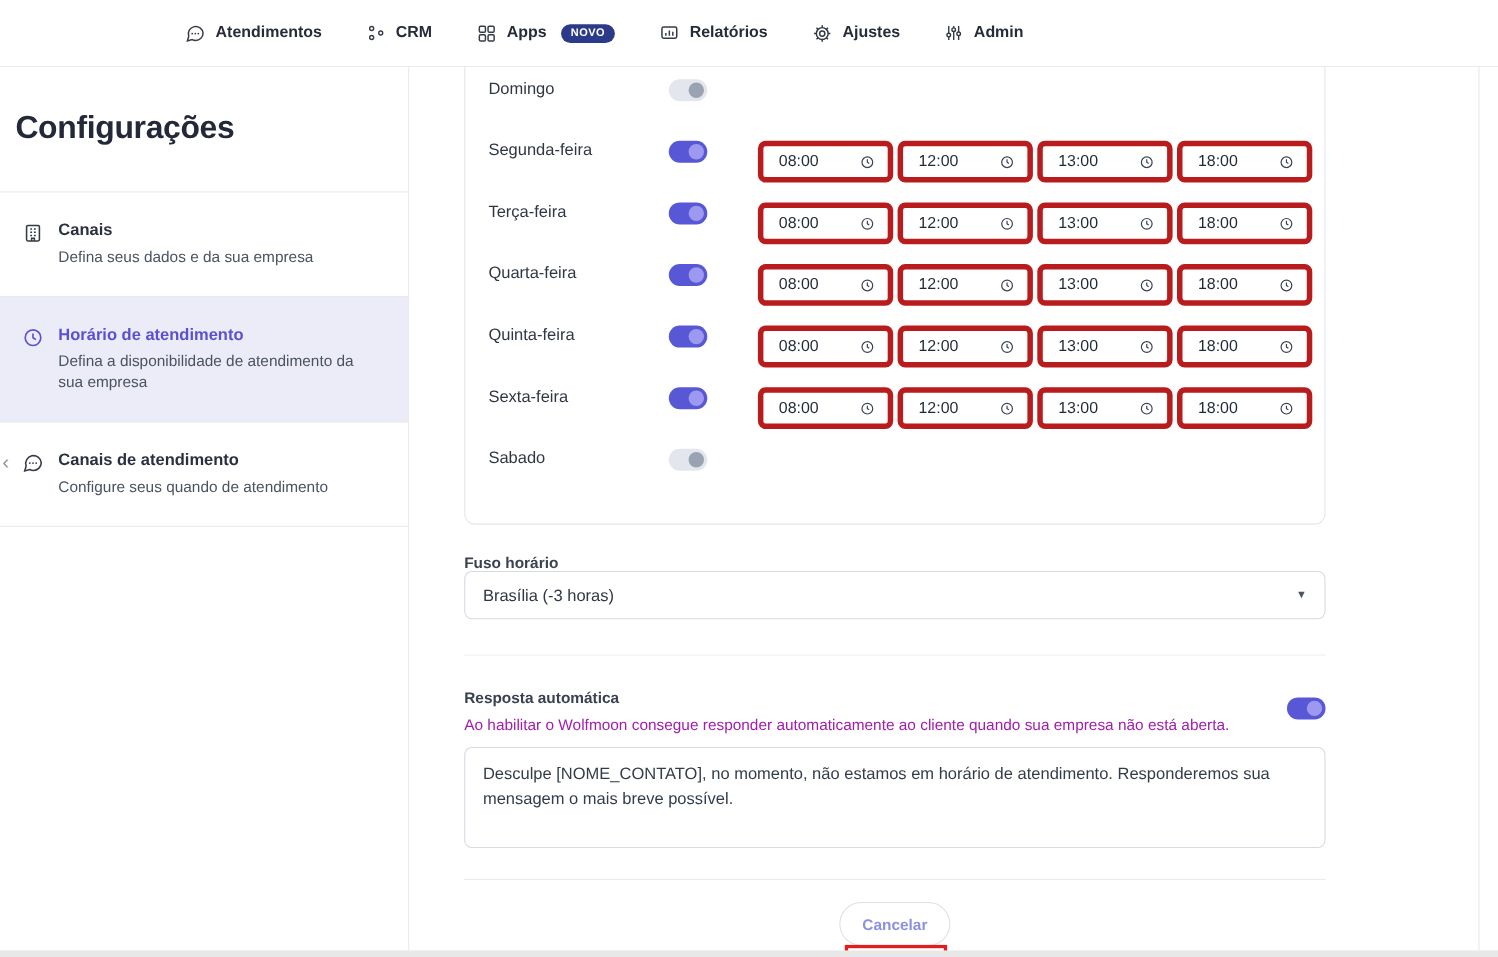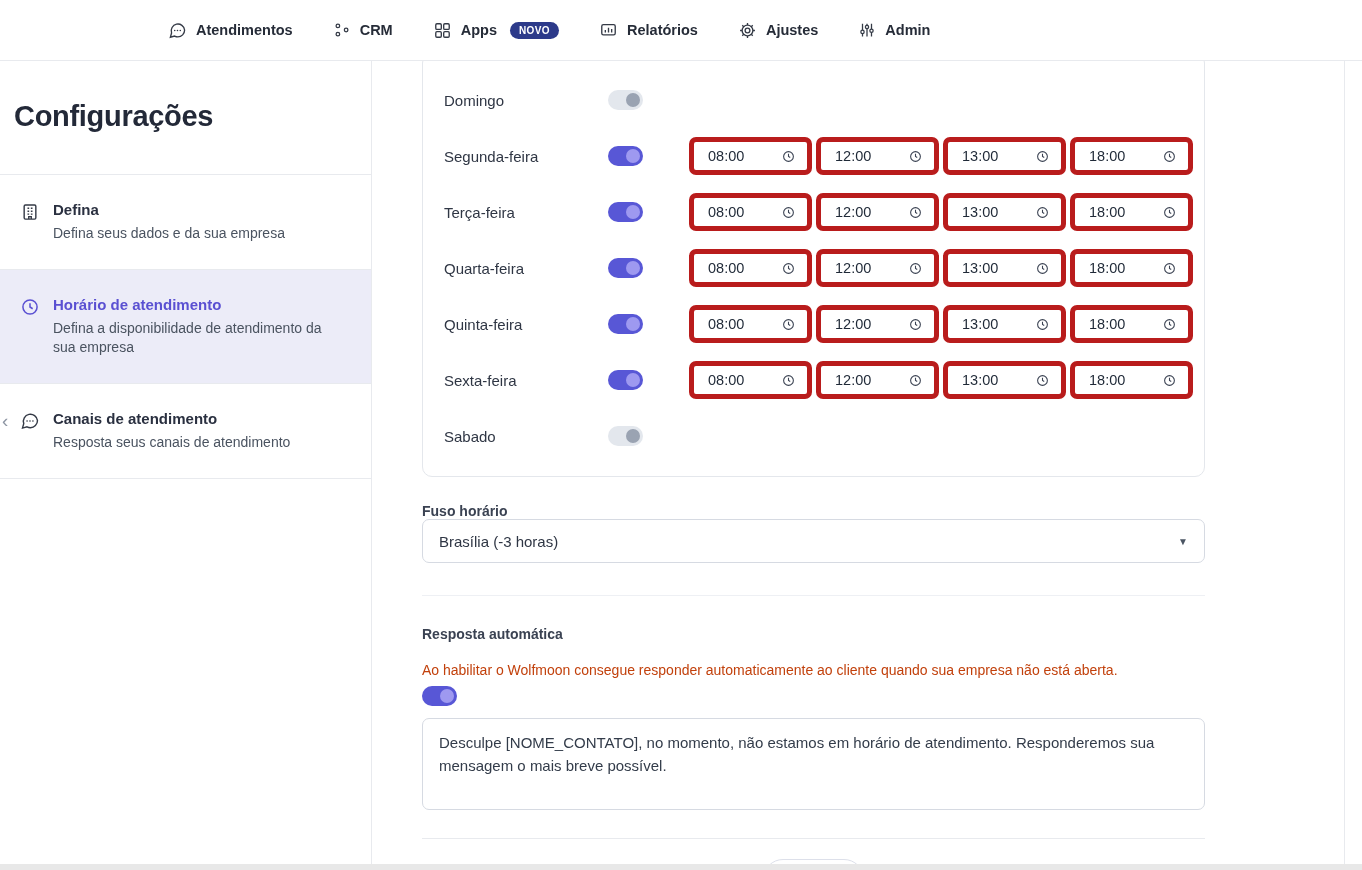--- a/index.html
+++ b/index.html
@@ -32,21 +32,21 @@
   .si-title { font-size: 15px; font-weight: 700; color: #2a3040; }
   .si-sub { font-size: 14px; color: #4a5360; margin-top: 6px; line-height: 19px; }
   .side-item.active { background: #ececf8; border-bottom: 1px solid #e8eaee; }
   .side-item.active .si-title { color: #5a50d2; }
   .collapse { position: absolute; left: 0px; top: 348px; color: #8d95a3; font-size: 19px;
               line-height: 19px; cursor: pointer; padding: 2px; }
 
   
   .schedule-card { margin-top: -8px; border: 1px solid #e4e7ec; border-radius: 10px;
                    padding: 18px 11px 12px 0; background: #fff; }
-  .sched-row { height: 56px; display: flex; align-items: center; padding-left: 21px; gap: 32px; }
+  .sched-row { height: 56px; display: flex; padding-left: 21px; gap: 32px; }
   .day { width: 132px; font-size: 15px; color: #2f3644; }
   .times { margin-left: auto; display: flex; gap: 4px; }
   .time-input { width: 123px; height: 38px; border: 5px solid #b91c1c; border-radius: 7px;
                 display: flex; align-items: center; justify-content: space-between;
                 padding: 0 12px 0 14px; font-size: 14.5px; color: #1f2937; background: #fff; cursor: text; }
   .time-input .clock { display: flex; }
 
   
   .toggle { width: 35px; height: 20px; border-radius: 10px; background: #e3e7ed; position: relative;
             display: inline-block; flex: none; cursor: pointer; }
@@ -59,23 +59,23 @@
   .field-label { margin-top: 26px; font-size: 14px; font-weight: 700; color: #3a4252; }
   .select { height: 44px; border: 1px solid #d6dae2; border-radius: 7px;
             display: flex; align-items: center; justify-content: space-between; padding: 0 16px;
             font-size: 15px; color: #2f3644; background: #fff; cursor: pointer; }
   .caret { font-size: 10px; color: #4b5563; }
 
   .soft-divider { height: 1px; background: #eef0f4; margin-top: 32px; }
   .divider2 { height: 1px; background: #e8eaee; }
 
   
-  .ar-head { margin-top: 30px; display: flex; justify-content: space-between; align-items: flex-start; flex-direction: column; }
+  .ar-head { margin-top: 30px; display: flex; justify-content: space-between; align-items: flex-start; }
   .ar-title { font-size: 14px; font-weight: 700; color: #3a4252; }
-  .ar-desc { font-size: 14px; color: #c2410c; margin-top: 20px; }
+  .ar-desc { font-size: 14px; color: #a21caf; margin-top: 9px; }
   .ar-head .toggle { margin-top: 8px; }
   .textarea { margin-top: 12px; min-height: 92px; border: 1px solid #d6dae2; border-radius: 7px;
               padding: 13px 16px; font-size: 15px; line-height: 1.5; color: #333c4a; background: #fff;
               cursor: text; max-width: 100%; }
 
   
   .footer-divider { margin-top: 28px; }
   .actions { margin-top: 20px; display: flex; justify-content: flex-end; align-items: center; gap: 12px; flex-direction: column; }
   .btn-cancel { height: 40px; padding: 0 20px; border-radius: 20px; border: 1px solid #dde0ea;
                 background: #fff; color: #8a91e0; font-size: 14px; font-weight: 600;
@@ -172,21 +172,21 @@
 
       <div class="side-item">
         <span class="si-icon">
           <svg width="20" height="20" viewBox="0 0 24 24" fill="none" stroke="#343a46" stroke-width="1.7">
             <rect x="5" y="3.5" width="14" height="17" rx="1.5"></rect>
             <path d="M9 7.5h2M13 7.5h2M9 11h2M13 11h2M9 14.5h2M13 14.5h2"></path>
             <path d="M10.5 20.5v-3h3v3"></path>
           </svg>
         </span>
         <div>
-          <div class="si-title">Defina</div>
+          <div class="si-title">Canais</div>
           <div class="si-sub">Defina seus dados e da sua empresa</div>
         </div>
       </div>
 
       <div class="side-item active">
         <span class="si-icon">
           <svg width="20" height="20" viewBox="0 0 24 24" fill="none" stroke="#5a50d2" stroke-width="1.8">
             <circle cx="12" cy="12" r="8.5"></circle>
               <path d="M12 7.5V12l3.2 2.1"></path>
           </svg>
@@ -201,21 +201,21 @@
         <span class="si-icon">
           <svg width="20" height="20" viewBox="0 0 24 24" fill="none" stroke="#343a46" stroke-width="1.7">
             <path d="M21 11.5a8.5 8.5 0 0 1-8.5 8.5c-1.5 0-2.9-.4-4.1-1L3 20.5l1.5-5.4A8.5 8.5 0 1 1 21 11.5z"></path>
             <circle cx="8.5" cy="12" r="1" fill="#343a46" stroke="none"></circle>
             <circle cx="12" cy="12" r="1" fill="#343a46" stroke="none"></circle>
             <circle cx="15.5" cy="12" r="1" fill="#343a46" stroke="none"></circle>
           </svg>
         </span>
         <div>
           <div class="si-title">Canais de atendimento</div>
-          <div class="si-sub">Resposta seus canais de atendimento</div>
+          <div class="si-sub">Configure seus quando de atendimento</div>
         </div>
       </div>
 
       <span class="collapse">‹</span>
     </aside>
 
     <main class="main-col">
       <div class="inner">
 
         <div class="schedule-card">

